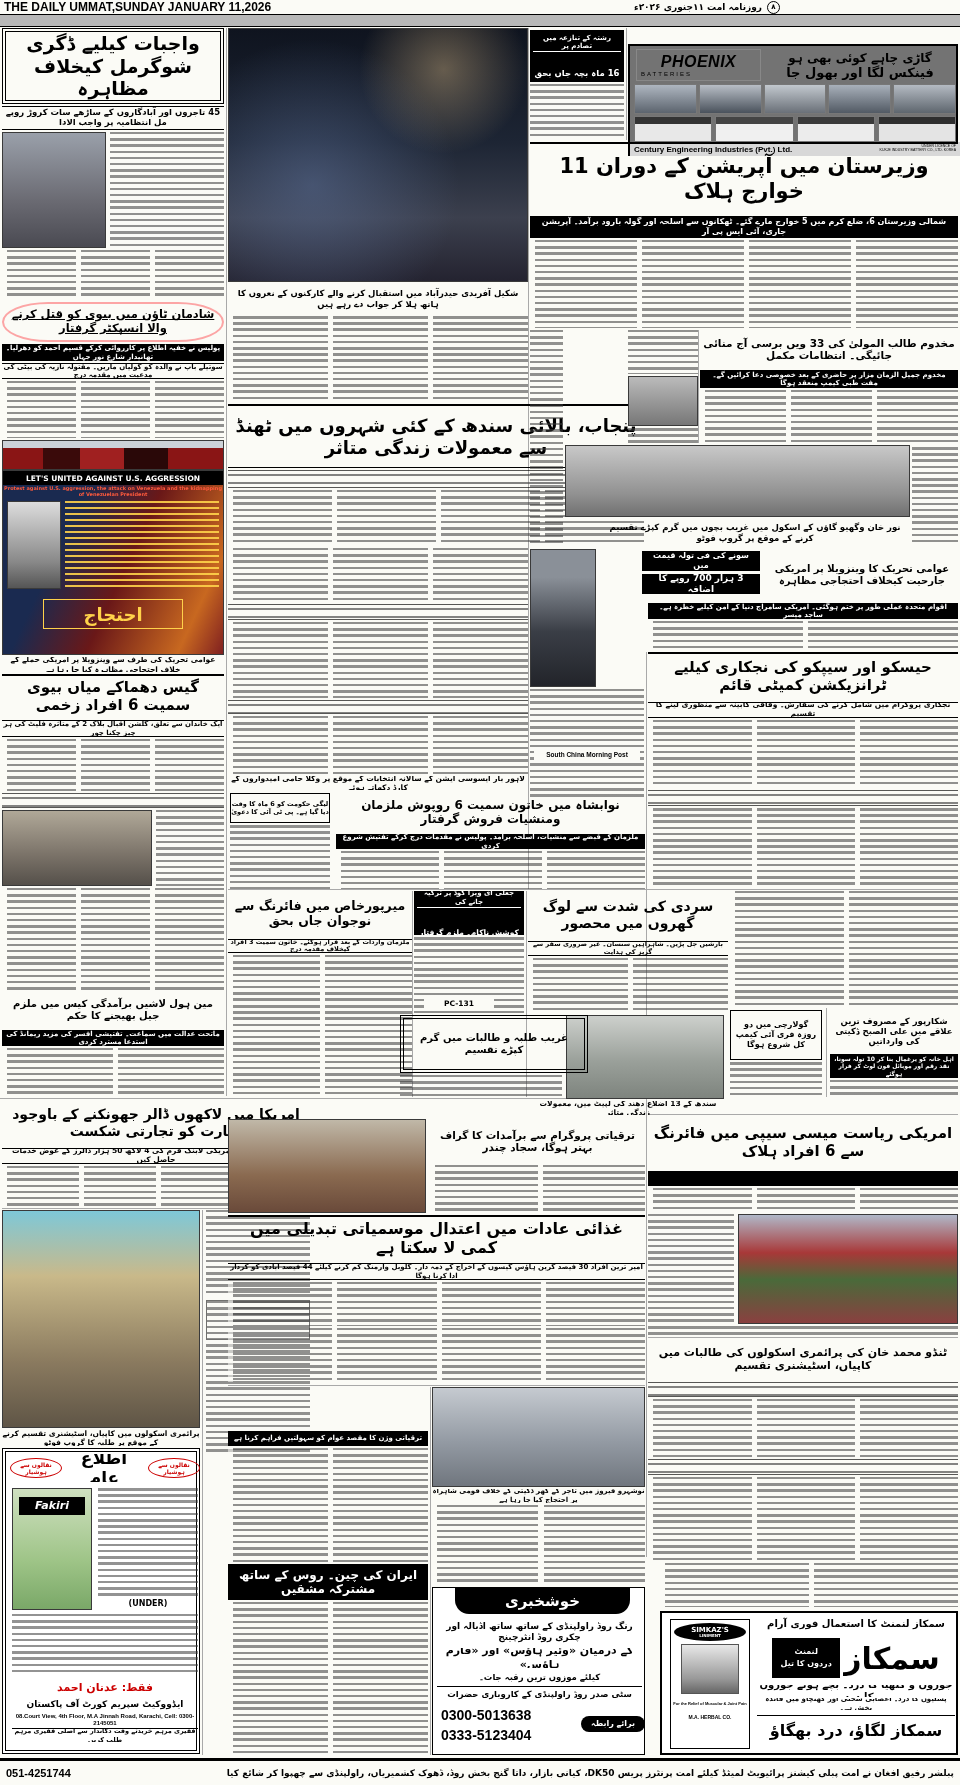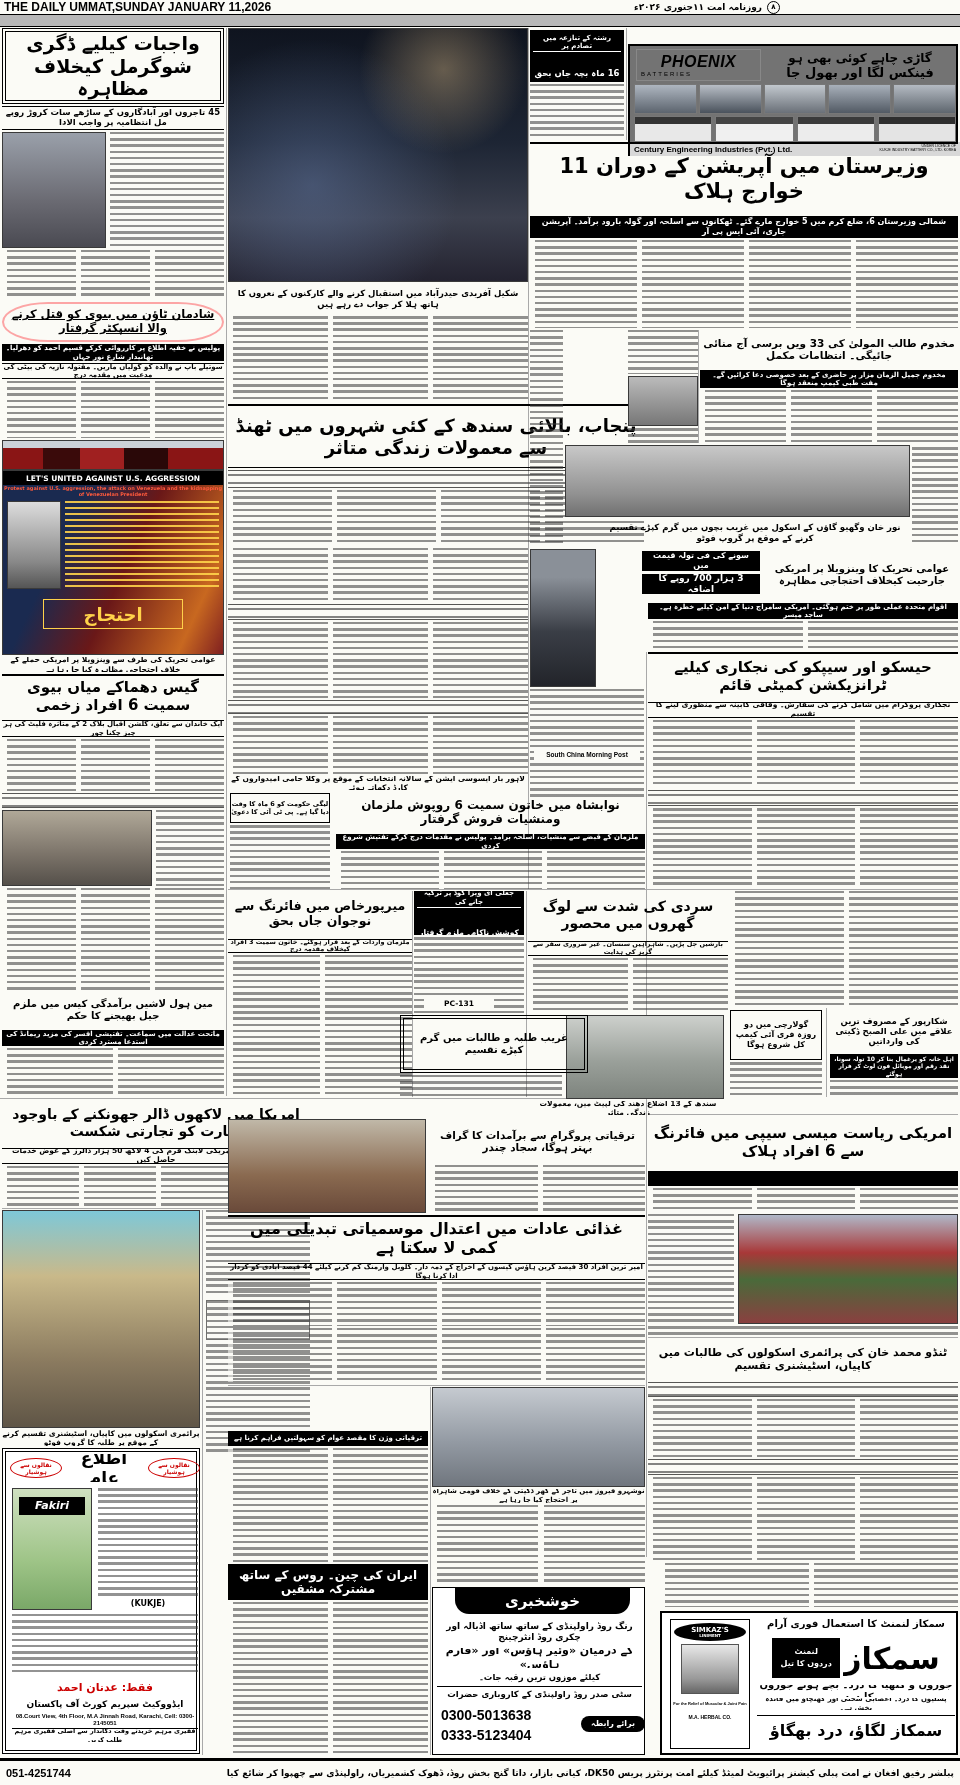--- a/index.html
+++ b/index.html
@@ -122,21 +122,21 @@
   <div class="abs cap" style="left:2px;top:1430px;width:198px;height:16px;font-size:7.5px;">پرائمری اسکولوں میں کاپیاں، اسٹیشنری تقسیم کرنے کے موقع پر طلبہ کا گروپ فوٹو</div>
 
   <div class="abs dbl" style="left:2px;top:1448px;width:198px;height:306px;background:#fff;">
     <div class="abs" style="left:142px;top:6px;width:52px;height:20px;border:1.5px solid #cc0000;border-radius:50%;color:#cc0000;font-size:6px;font-weight:bold;display:flex;align-items:center;justify-content:center;text-align:center;">نقالوں سے ہوشیار</div>
     <div class="abs h" style="left:58px;top:2px;width:80px;height:28px;font-size:17px;">اطلاع عام</div>
     <div class="abs" style="left:4px;top:6px;width:52px;height:20px;border:1.5px solid #cc0000;border-radius:50%;color:#cc0000;font-size:6px;font-weight:bold;display:flex;align-items:center;justify-content:center;text-align:center;">نقالوں سے ہوشیار</div>
     <div class="abs photo ph-fakiri" style="left:6px;top:36px;width:80px;height:122px;">
       <div class="band abs ltr" style="left:6px;top:8px;width:66px;height:18px;font-size:11px;font-style:italic;">Fakiri</div>
     </div>
     <div class="abs tex" style="left:92px;top:36px;width:100px;height:108px;"></div>
-    <div class="abs cap" style="left:92px;top:146px;width:100px;height:12px;font-size:8px;">(KUKJE)</div>
+    <div class="abs cap" style="left:92px;top:146px;width:100px;height:12px;font-size:8px;">(UNDER)</div>
     <div class="abs tex" style="left:6px;top:162px;width:186px;height:62px;"></div>
     <div class="abs cap" style="left:6px;top:228px;width:186px;height:16px;font-size:11px;color:#cc0000;">فقط: عدنان احمد</div>
     <div class="abs cap" style="left:6px;top:246px;width:186px;height:14px;font-size:9px;">ایڈووکیٹ سپریم کورٹ آف پاکستان</div>
     <div class="abs cap ltr" style="left:6px;top:262px;width:186px;height:12px;font-size:6px;font-family:'Liberation Sans',sans-serif;">08.Court View, 4th Floor, M.A Jinnah Road, Karachi, Cell: 0300-2145051</div>
     <div class="abs cap" style="left:6px;top:276px;width:186px;height:14px;font-size:6.5px;border-top:1px solid #000;">فقیری مرہم خریدتے وقت دکاندار سے اصلی فقیری مرہم طلب کریں</div>
   </div>
 
   <div class="abs photo ph-rally" style="left:228px;top:28px;width:300px;height:254px;"></div>
   <div class="abs cap" style="left:228px;top:284px;width:300px;height:30px;font-size:8.5px;">شکیل آفریدی حیدرآباد میں استقبال کرنے والے کارکنوں کے نعروں کا ہاتھ ہلا کر جواب دے رہے ہیں</div>
   <div class="abs tex c3" style="left:228px;top:316px;width:300px;height:86px;"></div>

